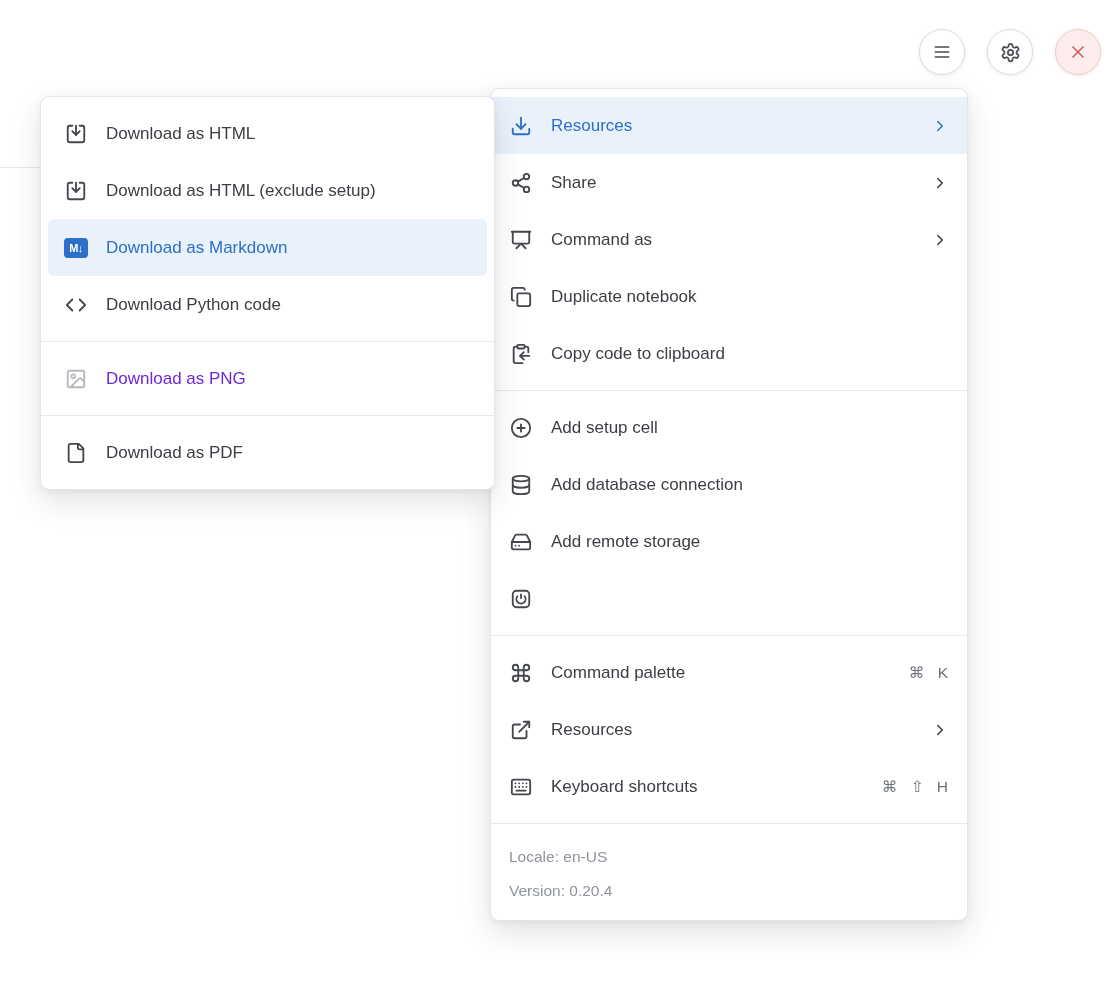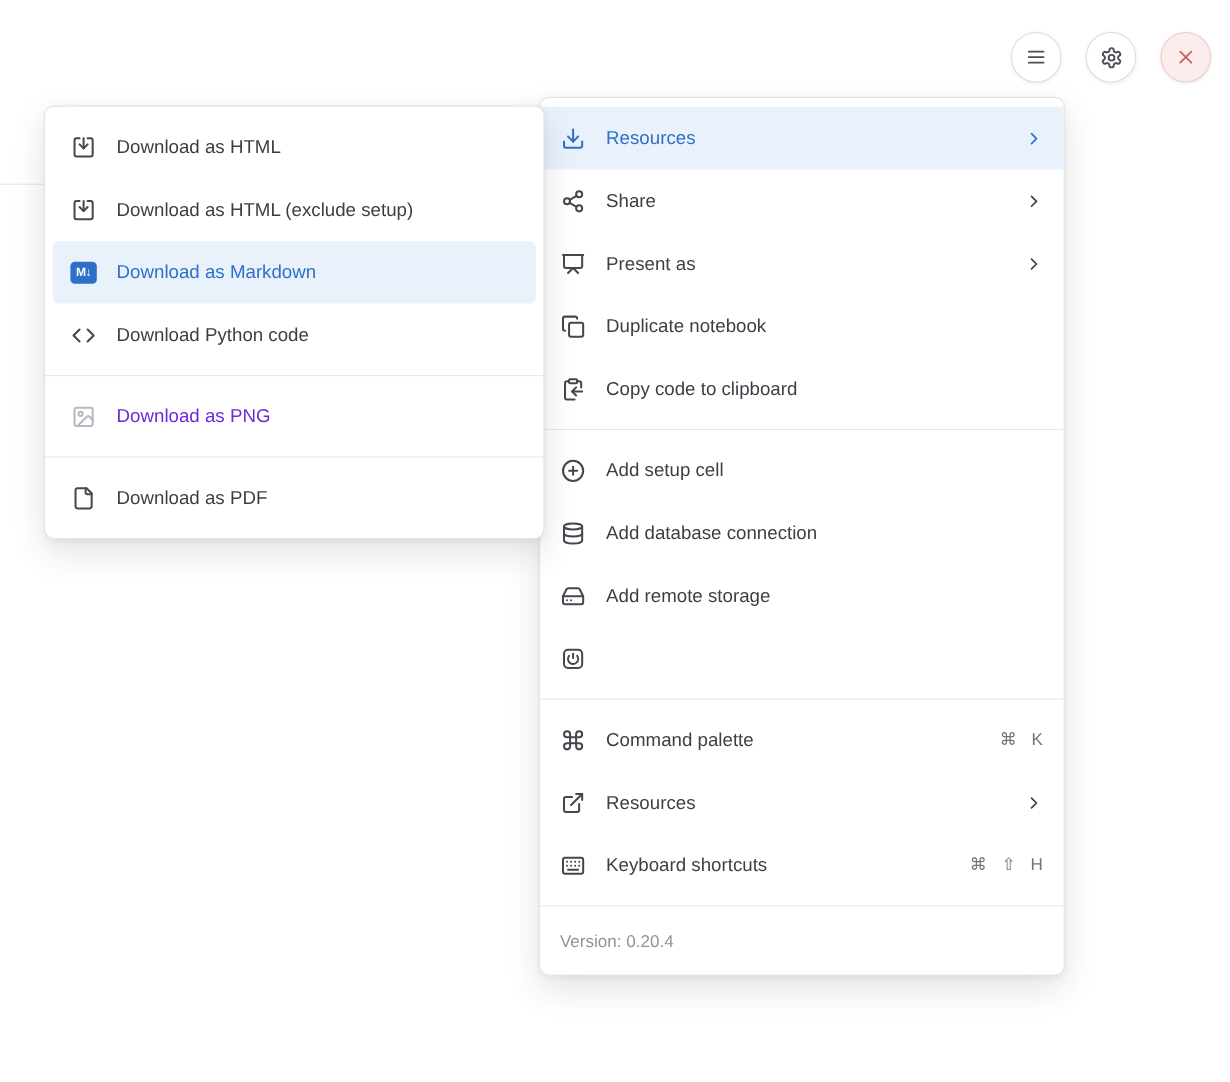--- a/index.html
+++ b/index.html
@@ -139,21 +139,21 @@
   </div>
 
   <div class="menu-item">
     <span class="icon">
       <svg width="22" height="22" viewBox="0 0 24 24" fill="none" stroke="currentColor" stroke-width="2" stroke-linecap="round" stroke-linejoin="round">
         <path d="M2 3h20"></path>
           <path d="M21 3v11a2 2 0 0 1-2 2H5a2 2 0 0 1-2-2V3"></path>
           <path d="m7 21 5-5 5 5"></path>
       </svg>
     </span>
-    <span class="label">Present as</span>
+    <span class="label">Command as</span>
     <span class="chevron">
       <svg width="18" height="18" viewBox="0 0 24 24" fill="none" stroke="currentColor" stroke-width="2" stroke-linecap="round" stroke-linejoin="round">
           <path d="m9 6 6 6-6 6"></path>
         </svg>
     </span>
   </div>
 
   <div class="menu-item">
     <span class="icon">
       <svg width="22" height="22" viewBox="0 0 24 24" fill="none" stroke="currentColor" stroke-width="2" stroke-linecap="round" stroke-linejoin="round">
@@ -266,20 +266,21 @@
         <path d="M7 16h10"></path>
       </svg>
     </span>
     <span class="label">Keyboard shortcuts</span>
     <span class="shortcut">⌘ ⇧ H</span>
   </div>
 
   <div class="divider"></div>
 
   <div class="menu-footer">
+    <div class="footer-line">Locale: en-US</div>
     <div class="footer-line">Version: 0.20.4</div>
   </div>
 </div>
 
 <div class="menu" id="download-submenu">
 
   <div class="menu-item">
     <span class="icon">
       <svg width="22" height="22" viewBox="0 0 24 24" fill="none" stroke="currentColor" stroke-width="2" stroke-linecap="round" stroke-linejoin="round">
         <path d="M8 3H5a2 2 0 0 0-2 2v14a2 2 0 0 0 2 2h14a2 2 0 0 0 2-2V5a2 2 0 0 0-2-2h-3"></path>

